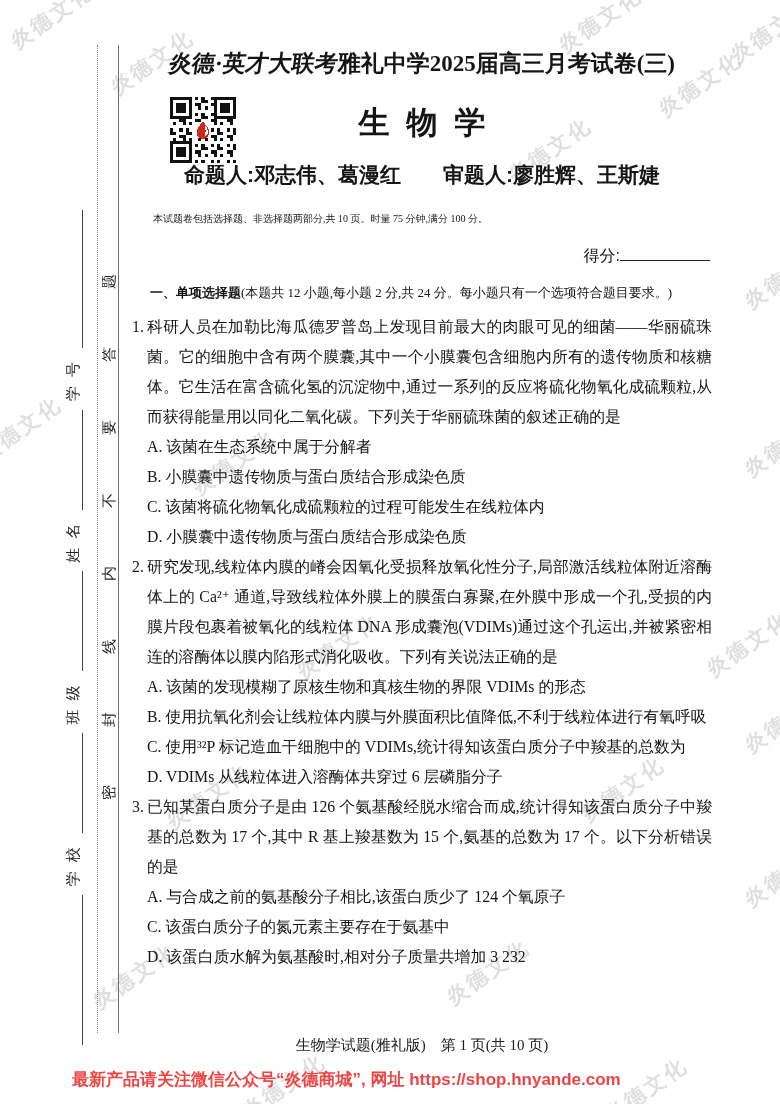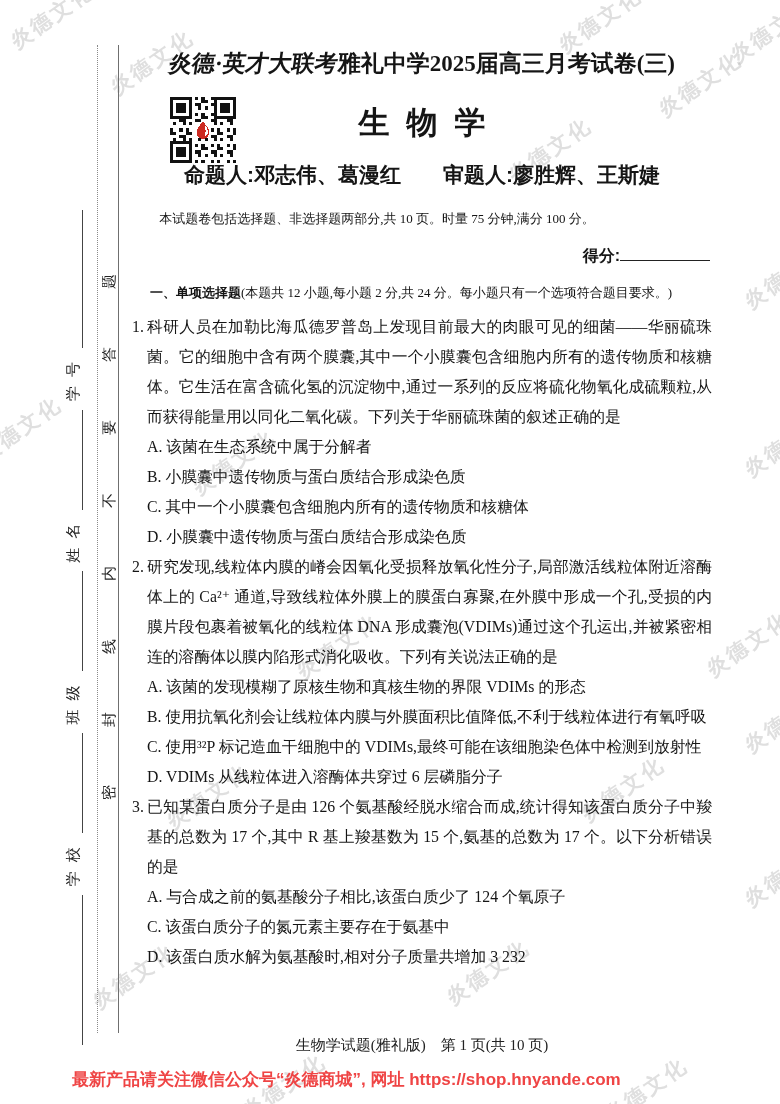--- a/index.html
+++ b/index.html
@@ -35,22 +35,22 @@
       font-weight:700;white-space:nowrap;}
   .exam-title .series{display:inline-block;transform:skewX(-8deg);font-weight:700;}
   .exam-title .rest{font-weight:700;}
   .qr{position:absolute;left:38px;top:55px;width:66px;height:66px;}
   .subject{margin:26px 0 0 0;text-align:center;font-size:31px;line-height:34px;
       font-weight:700;letter-spacing:0.55em;text-indent:0.55em;
       font-family:"Liberation Sans","DejaVu Sans",sans-serif;}
   .setters{margin:24px 0 0 0;text-align:center;font-size:21px;line-height:22px;font-weight:700;
       font-family:"Liberation Sans","DejaVu Sans",sans-serif;}
   .setters .gap{display:inline-block;width:42px;}
-  .intro{margin:20px 0 0 0;font-size:13px;line-height:26px;text-indent:2.1em;}
-  .score-line{margin:12px 2px 0 0;height:24px;text-align:right;font-size:16px;font-weight:700;
+  .intro{margin:20px 0 0 0;font-size:10px;line-height:26px;text-indent:2.1em;}
+  .score-line{margin:12px 2px 0 0;height:24px;text-align:right;font-size:16px;font-weight:400;
       font-family:"Liberation Sans","DejaVu Sans",sans-serif;}
   .score-blank{display:inline-block;width:90px;border-bottom:1.5px solid #222;height:16px;}
   .section-head{margin:6px 0 0 18px;font-size:13px;line-height:38px;text-align:justify;}
   .section-head .sec-bold{font-weight:700;font-family:"Liberation Sans","DejaVu Sans",sans-serif;}
   .questions{margin:0;}
   .question{position:relative;padding-left:15px;font-size:15.8px;line-height:30px;}
   .qnum{position:absolute;left:0;top:0;}
   .stem{text-align:justify;}
   .option{text-align:justify;}
 
@@ -237,30 +237,30 @@
       <span class="sec-bold">一、单项选择题</span><span>(本题共 12 小题,每小题 2 分,共 24 分。每小题只有一个选项符合题目要求。)</span>
     </div>
 
     <div class="questions">
 
       <div class="question">
         <span class="qnum">1.</span>
         <div class="stem">科研人员在加勒比海瓜德罗普岛上发现目前最大的肉眼可见的细菌——华丽硫珠菌。它的细胞中含有两个膜囊,其中一个小膜囊包含细胞内所有的遗传物质和核糖体。它生活在富含硫化氢的沉淀物中,通过一系列的反应将硫化物氧化成硫颗粒,从而获得能量用以同化二氧化碳。下列关于华丽硫珠菌的叙述正确的是</div>
         <div class="option">A. 该菌在生态系统中属于分解者</div>
         <div class="option">B. 小膜囊中遗传物质与蛋白质结合形成染色质</div>
-        <div class="option">C. 其中一个小膜囊包含细胞内所有的遗传物质和核糖体</div>
+        <div class="option">C. 该菌将硫化物氧化成硫颗粒的过程可能发生在线粒体内</div>
         <div class="option">D. 小膜囊中遗传物质与蛋白质结合形成染色质</div>
       </div>
 
       <div class="question">
         <span class="qnum">2.</span>
         <div class="stem">研究发现,线粒体内膜的嵴会因氧化受损释放氧化性分子,局部激活线粒体附近溶酶体上的 Ca²⁺ 通道,导致线粒体外膜上的膜蛋白寡聚,在外膜中形成一个孔,受损的内膜片段包裹着被氧化的线粒体 DNA 形成囊泡(VDIMs)通过这个孔运出,并被紧密相连的溶酶体以膜内陷形式消化吸收。下列有关说法正确的是</div>
         <div class="option">A. 该菌的发现模糊了原核生物和真核生物的界限 VDIMs 的形态</div>
         <div class="option">B. 使用抗氧化剂会让线粒体内膜与外膜面积比值降低,不利于线粒体进行有氧呼吸</div>
-        <div class="option">C. 使用³²P 标记造血干细胞中的 VDIMs,最终可能在该细胞染色体中检测到放射性</div>
+        <div class="option">C. 使用³²P 标记造血干细胞中的 VDIMs,统计得知该蛋白质分子中羧基的总数为</div>
         <div class="option">D. VDIMs 从线粒体进入溶酶体共穿过 6 层磷脂分子</div>
       </div>
 
       <div class="question">
         <span class="qnum">3.</span>
         <div class="stem">已知某蛋白质分子是由 126 个氨基酸经脱水缩合而成,统计得知该蛋白质分子中羧基的总数为 17 个,其中 R 基上羧基数为 15 个,氨基的总数为 17 个。以下分析错误的是</div>
         <div class="option">A. 与合成之前的氨基酸分子相比,该蛋白质少了 124 个氧原子</div>
         <div class="option">C. 该蛋白质分子的氮元素主要存在于氨基中</div>
         <div class="option">D. 该蛋白质水解为氨基酸时,相对分子质量共增加 3 232</div>
       </div>

